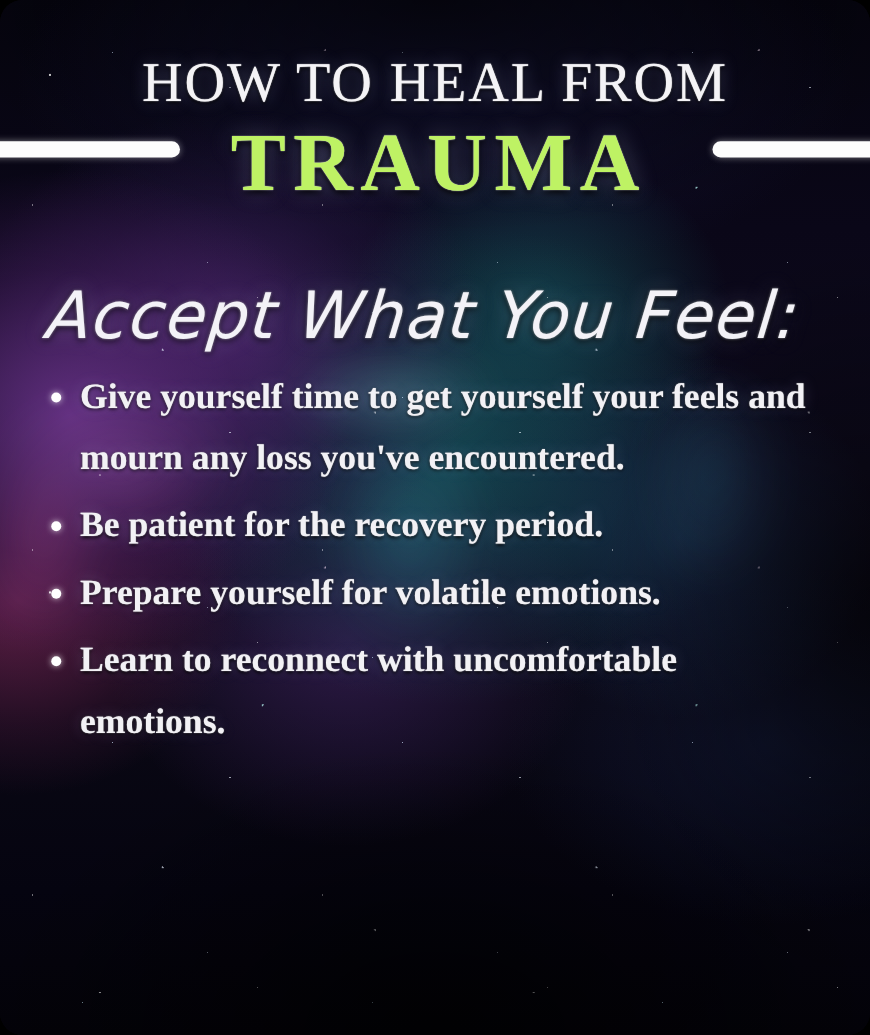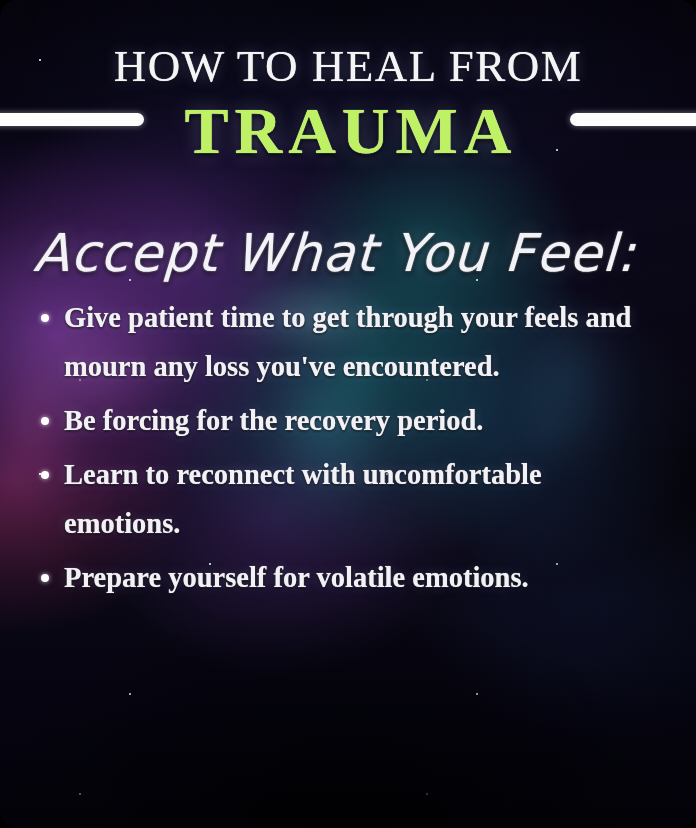--- a/index.html
+++ b/index.html
@@ -227,30 +227,30 @@
     </div>
   </div>
 
   <div class="content">
 
     <div class="script-heading">Accept What You Feel:</div>
 
     <ul class="bullet-list">
       <li class="bullet-item">
         <span class="bullet-dot"></span>
-        <span>Give patient time to get through your feels and mourn any loss you've encountered.</span>
-      </li>
-      <li class="bullet-item">
-        <span class="bullet-dot"></span>
-        <span>Be forcing for the recovery period.</span>
+        <span>Give yourself time to get yourself your feels and mourn any loss you've encountered.</span>
+      </li>
+      <li class="bullet-item">
+        <span class="bullet-dot"></span>
+        <span>Be patient for the recovery period.</span>
+      </li>
+      <li class="bullet-item">
+        <span class="bullet-dot"></span>
+        <span>Prepare yourself for volatile emotions.</span>
       </li>
       <li class="bullet-item">
         <span class="bullet-dot"></span>
         <span>Learn to reconnect with uncomfortable emotions.</span>
-      </li>
-      <li class="bullet-item">
-        <span class="bullet-dot"></span>
-        <span>Prepare yourself for volatile emotions.</span>
       </li>
     </ul>
 
   </div>
 </div>
 
 </body></html>

